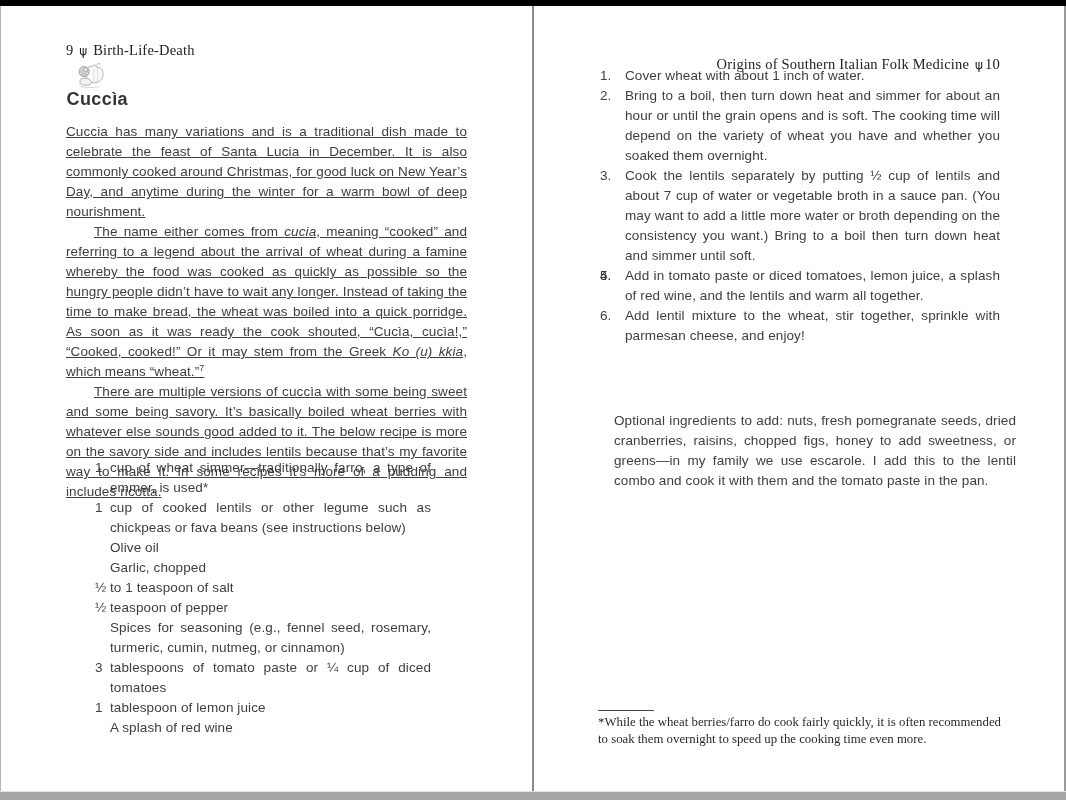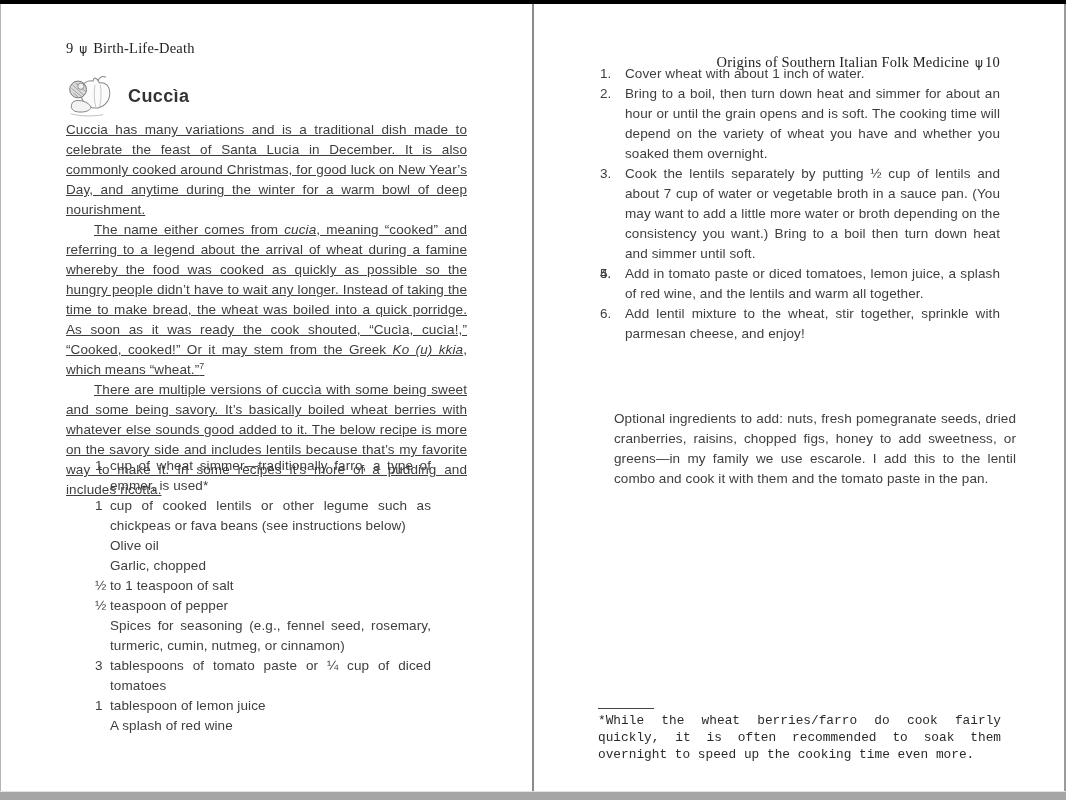--- a/index.html
+++ b/index.html
@@ -4,40 +4,40 @@
 <style>
   html,body{margin:0;padding:0;}
   body{
     width:1066px;height:800px;overflow:hidden;position:relative;
     background:#ececec;
     font-family:"Liberation Sans",sans-serif;
   }
   .spread{
     position:absolute;left:0;top:0;width:1066px;height:800px;
     background:#ffffff;
-    border-top:4px solid #000000;
+    border-top:6px solid #000000;
     box-sizing:border-box;
   }
   .edge-left{position:absolute;left:0;top:0;bottom:0;width:1px;background:#b5b5b5;}
   .edge-right{position:absolute;right:0;top:0;bottom:0;width:2px;background:#9a9a9a;}
   .gutter{position:absolute;left:532px;top:0;bottom:8px;width:2px;background:#8b8b8b;}
   .bottom-band{position:absolute;left:0;right:0;bottom:0;height:8px;background:#a6a6a6;border-top:1px solid #e3e3e3;}
 
   
   .running-head{
     position:absolute;top:36px;
     font-family:"Liberation Serif",serif;
     font-size:14.5px;color:#222;letter-spacing:.2px;
   }
   .rh-left{left:66px;}
   .rh-right{right:66px;text-align:right;margin-top:14px;}
   .ornament{font-family:"DejaVu Sans",sans-serif;font-size:12px;color:#222;padding:0 2px;}
 
   
-  .recipe-head{position:absolute;left:66px;top:68px;height:48px;display:flex;align-items:center;}
+  .recipe-head{position:absolute;left:66px;top:56px;height:48px;display:flex;align-items:flex-end;flex-direction:column;}
   .recipe-icon{width:54px;height:46px;margin-right:8px;}
   .recipe-title{
     font-size:18px;font-weight:bold;color:#333;letter-spacing:.4px;
   }
 
   
   .bodytext{
     font-size:13.5px;line-height:20px;color:#3e3e3e;
     text-align:justify;letter-spacing:.1px;
   }
@@ -56,21 +56,21 @@
   .steps{position:absolute;left:600px;top:60px;width:400px;}
   .step-item{position:relative;padding-left:25px;box-sizing:border-box;}
   .step-num{position:absolute;left:0;top:0;}
 
   .optional{position:absolute;left:598px;top:389px;width:402px;}
 
   
   .footnote-rule{position:absolute;left:598px;top:704px;width:56px;height:1px;background:#444;}
   .footnote{
     position:absolute;left:598px;top:708px;width:403px;
-    font-family:Liberation Mono, monospace;
+    font-family:Liberation Serif, serif;
     font-size:12.8px;line-height:17px;color:#2a2a2a;
     text-align:justify;
   }
 </style>
 </head>
 <body>
 
 <div class="spread">
 
   <div class="running-head rh-left">

